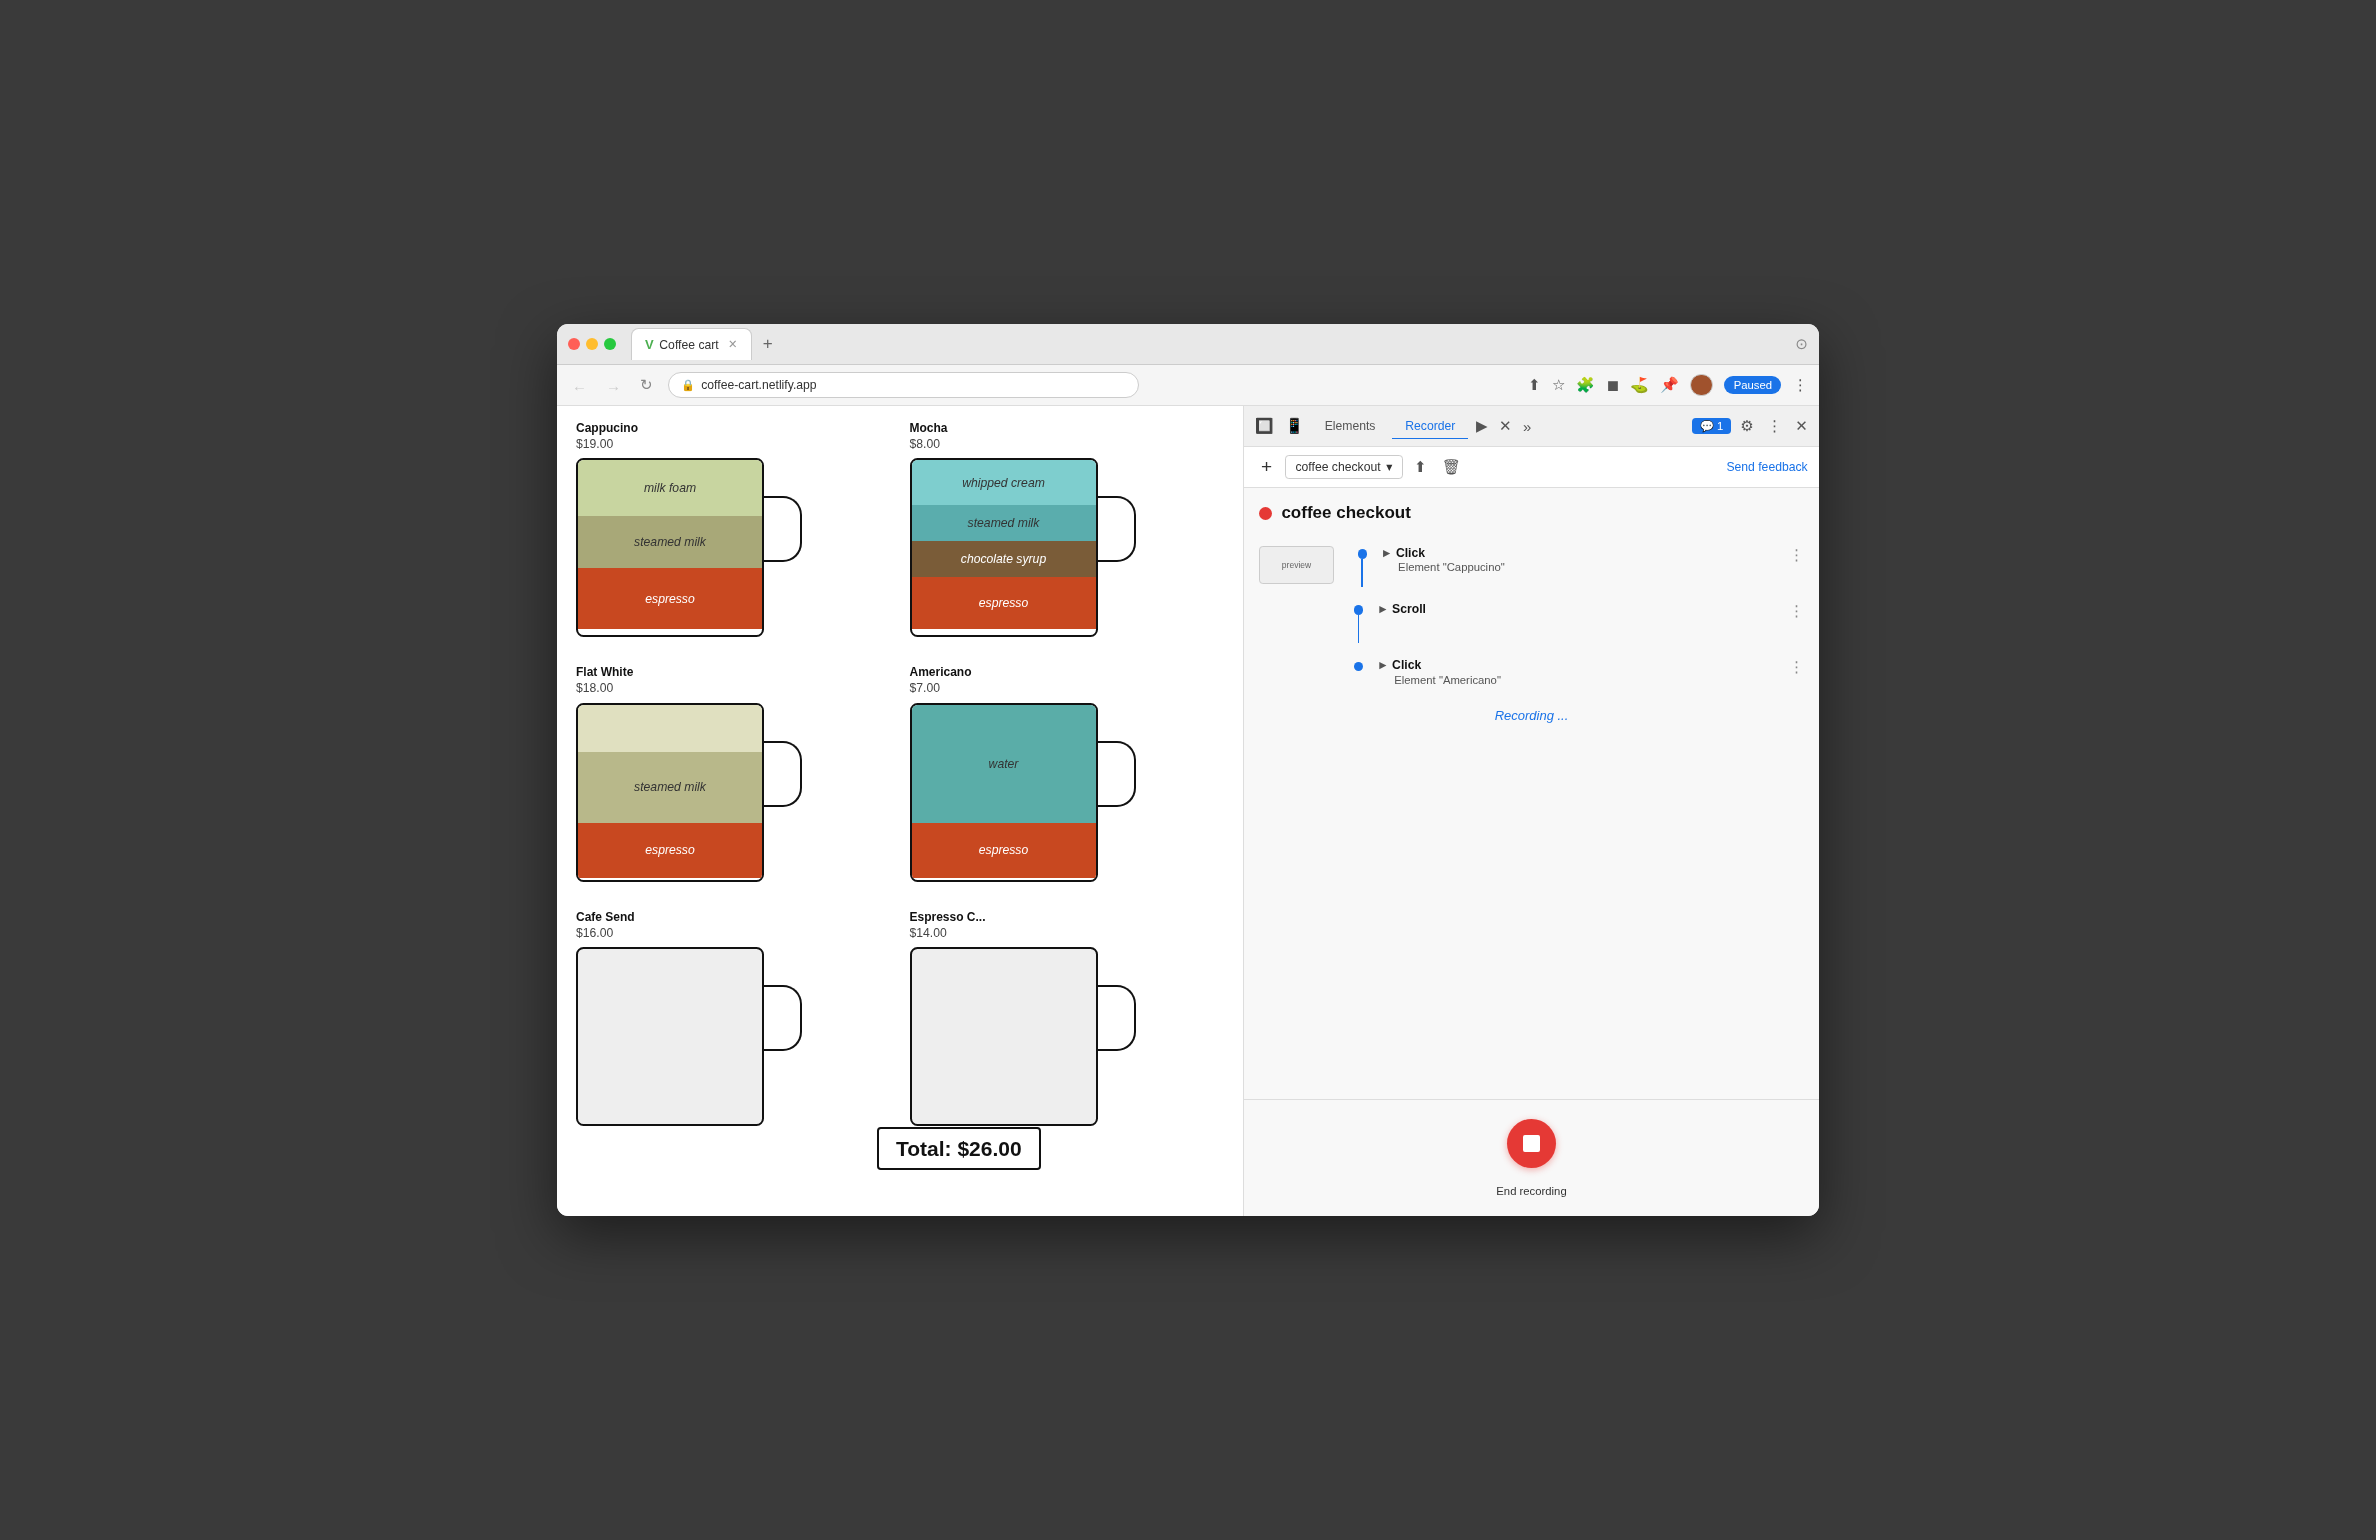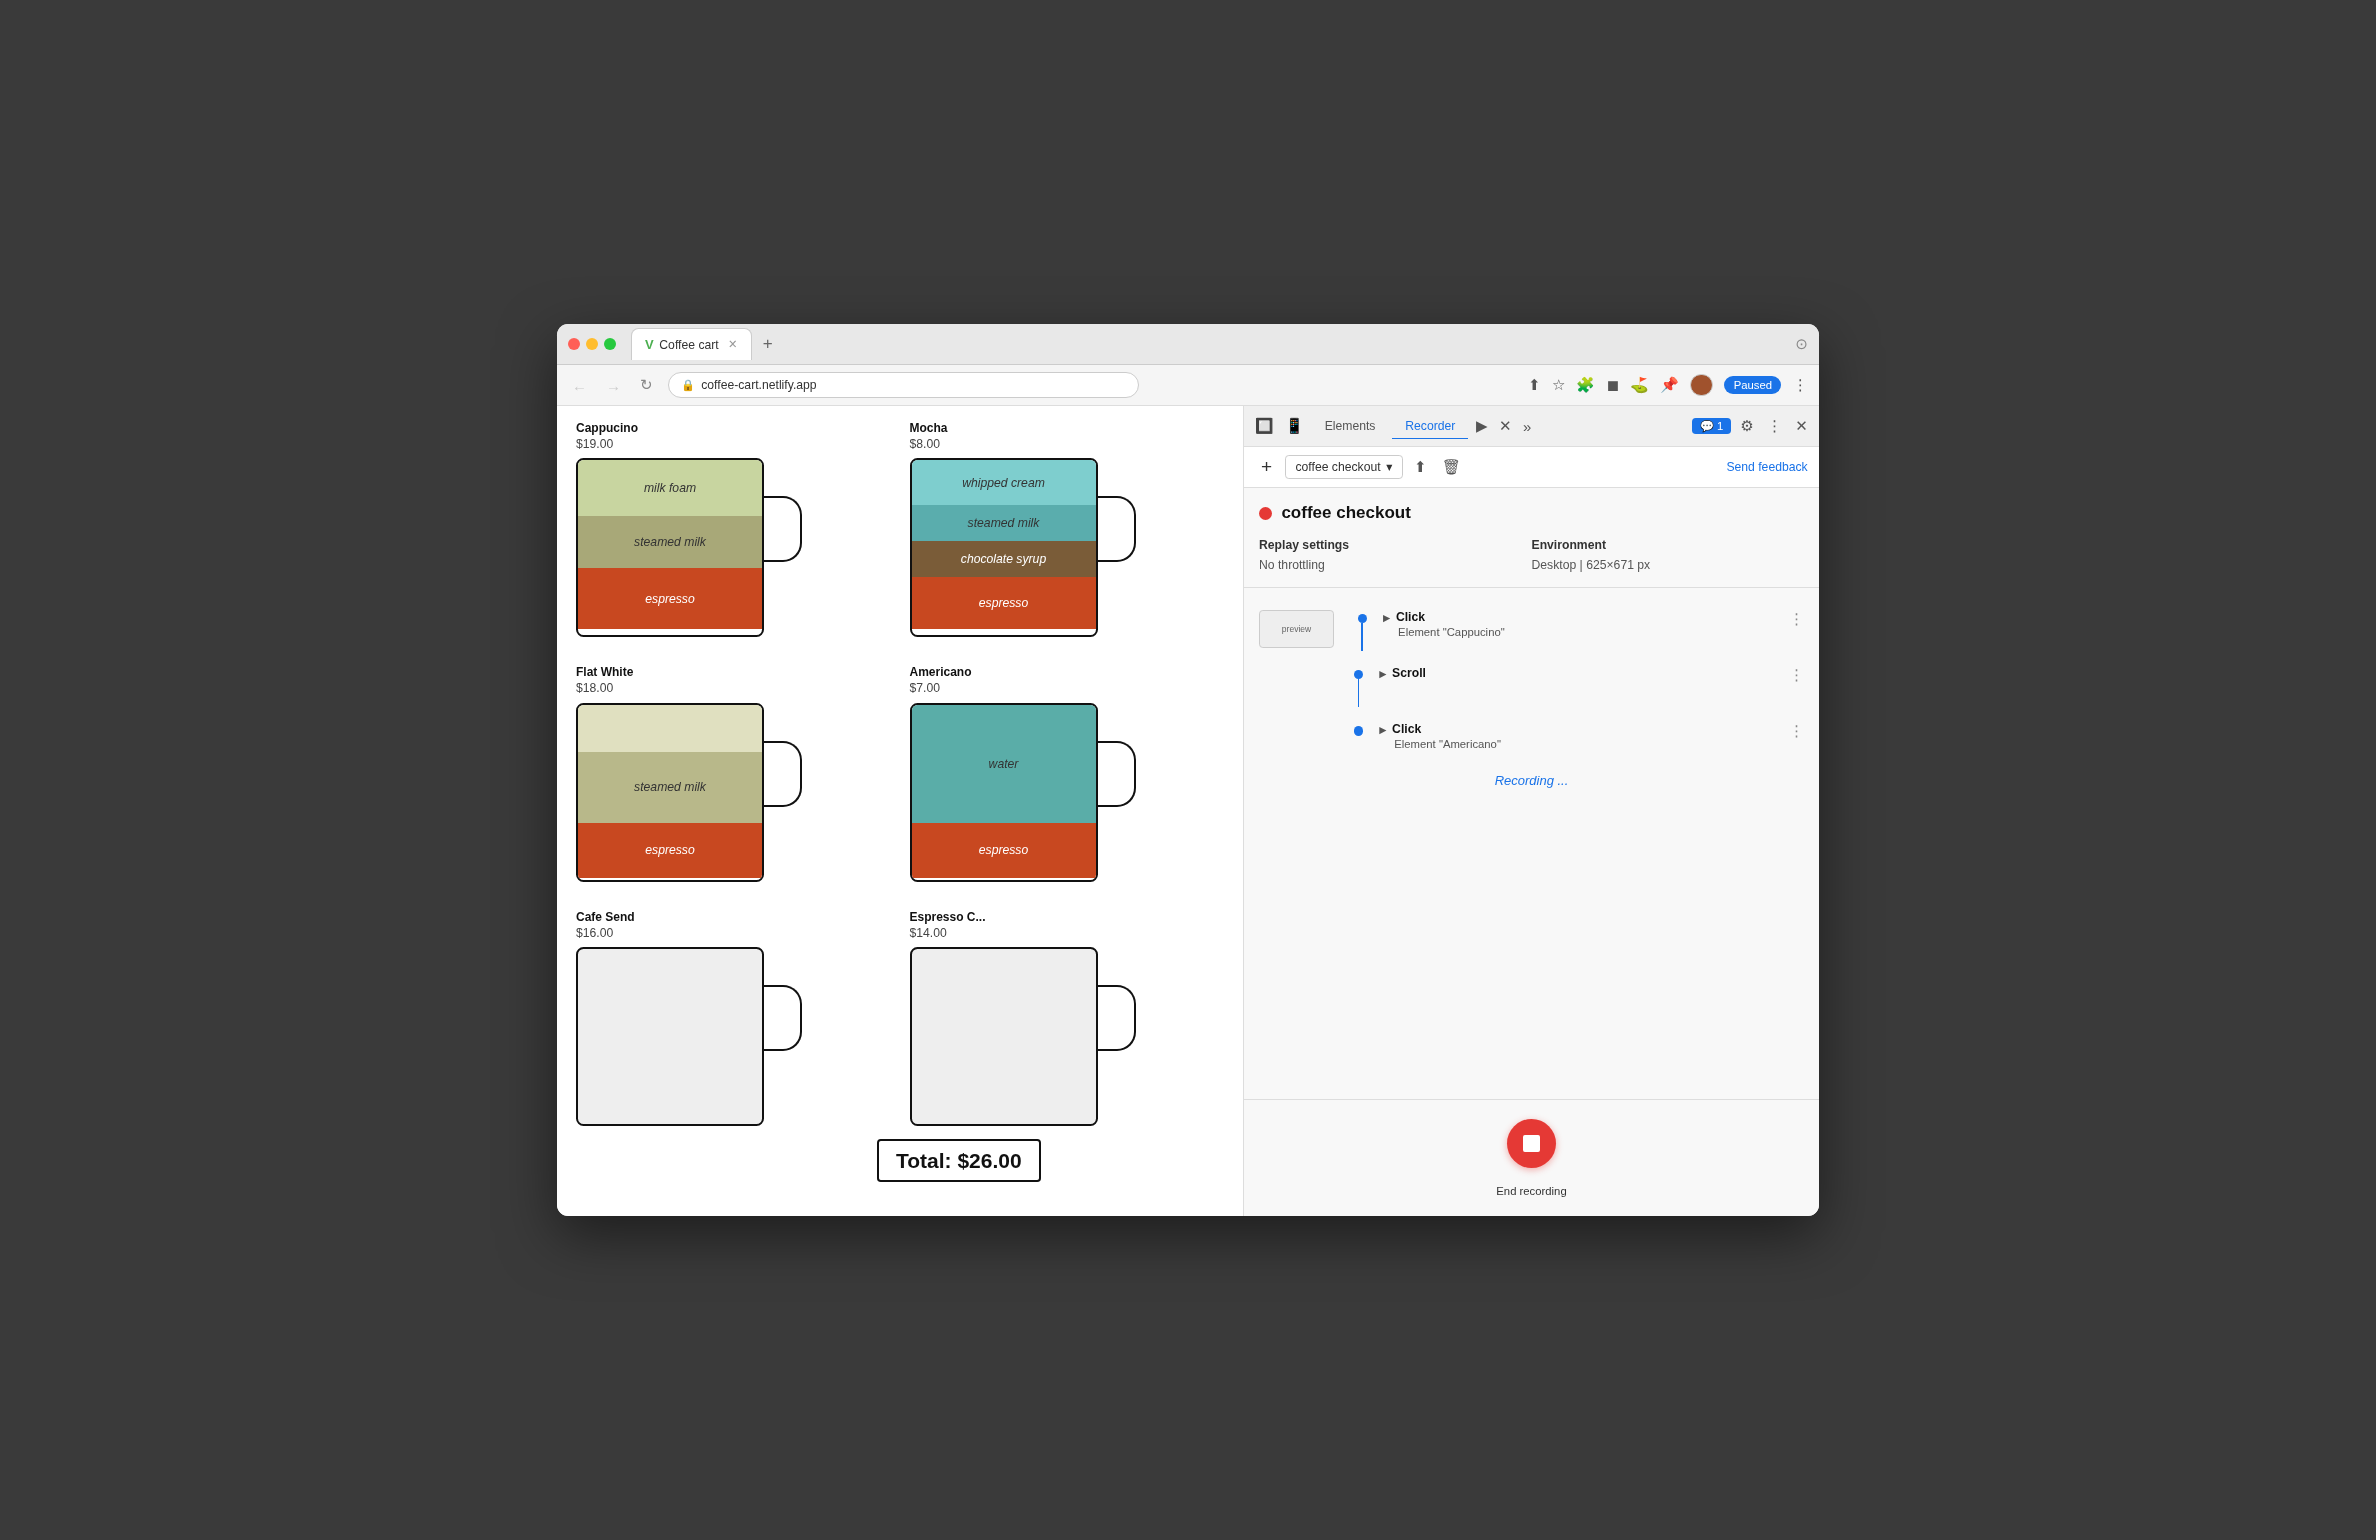--- a/index.html
+++ b/index.html
@@ -231,21 +231,21 @@
       display: flex;
       align-items: center;
       justify-content: center;
       font-size: 12.2px;
       color: #333;
       font-style: italic;
     }
     
     .total-bar {
       position: absolute;
-      bottom: 34px;
+      bottom: 46px;
       left: 320px;
       background: white;
       border: 2.8px solid #111;
       border-radius: 3.8px;
       padding: 7.5px 17px;
       font-size: 21px;
       font-weight: 700;
       color: #111;
       z-index: 10;
     }
@@ -647,34 +647,20 @@
           <span class="dt-icon">🗑</span>
         </div>
         <span class="send-feedback">Send feedback</span>
       </div>
 
       <div class="recording-title-bar">
         <div class="record-dot"></div>
         <span class="recording-title">coffee checkout</span>
       </div>
 
-      <div class="replay-settings">
-        <div>
-          <div class="settings-label">Replay settings</div>
-          <div class="settings-value">No throttling</div>
-        </div>
-        <div>
-          <div class="settings-label">Environment</div>
-          <div class="settings-value">
-            <span>Desktop</span>
-            <span> | </span>
-            <span>625×671 px</span>
-          </div>
-        </div>
-      </div>
 
       <div class="steps-area">
 
         <div class="step-item">
           <div class="step-preview">
             <span style="font-size:8.5px; color:#666;">preview</span>
           </div>
           <div class="step-line-container">
             <div class="step-dot"></div>
             <div class="step-connector"></div>

